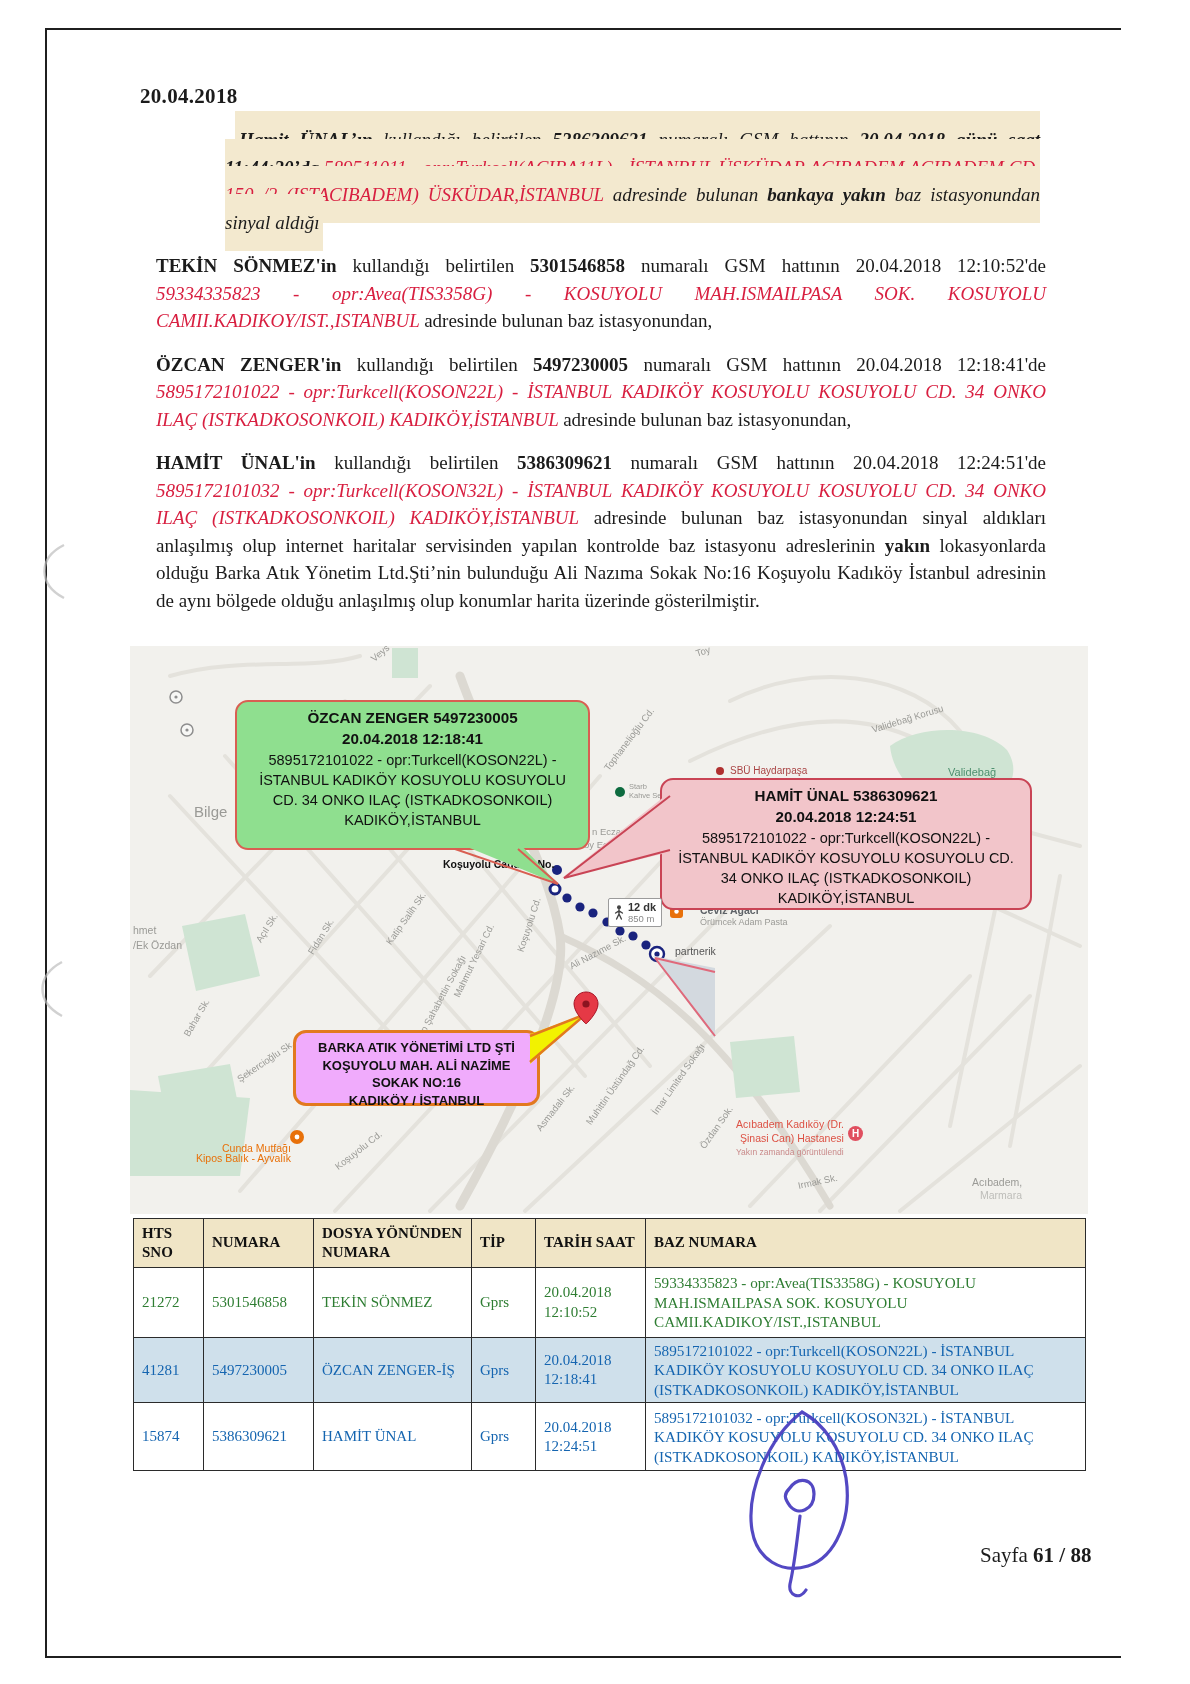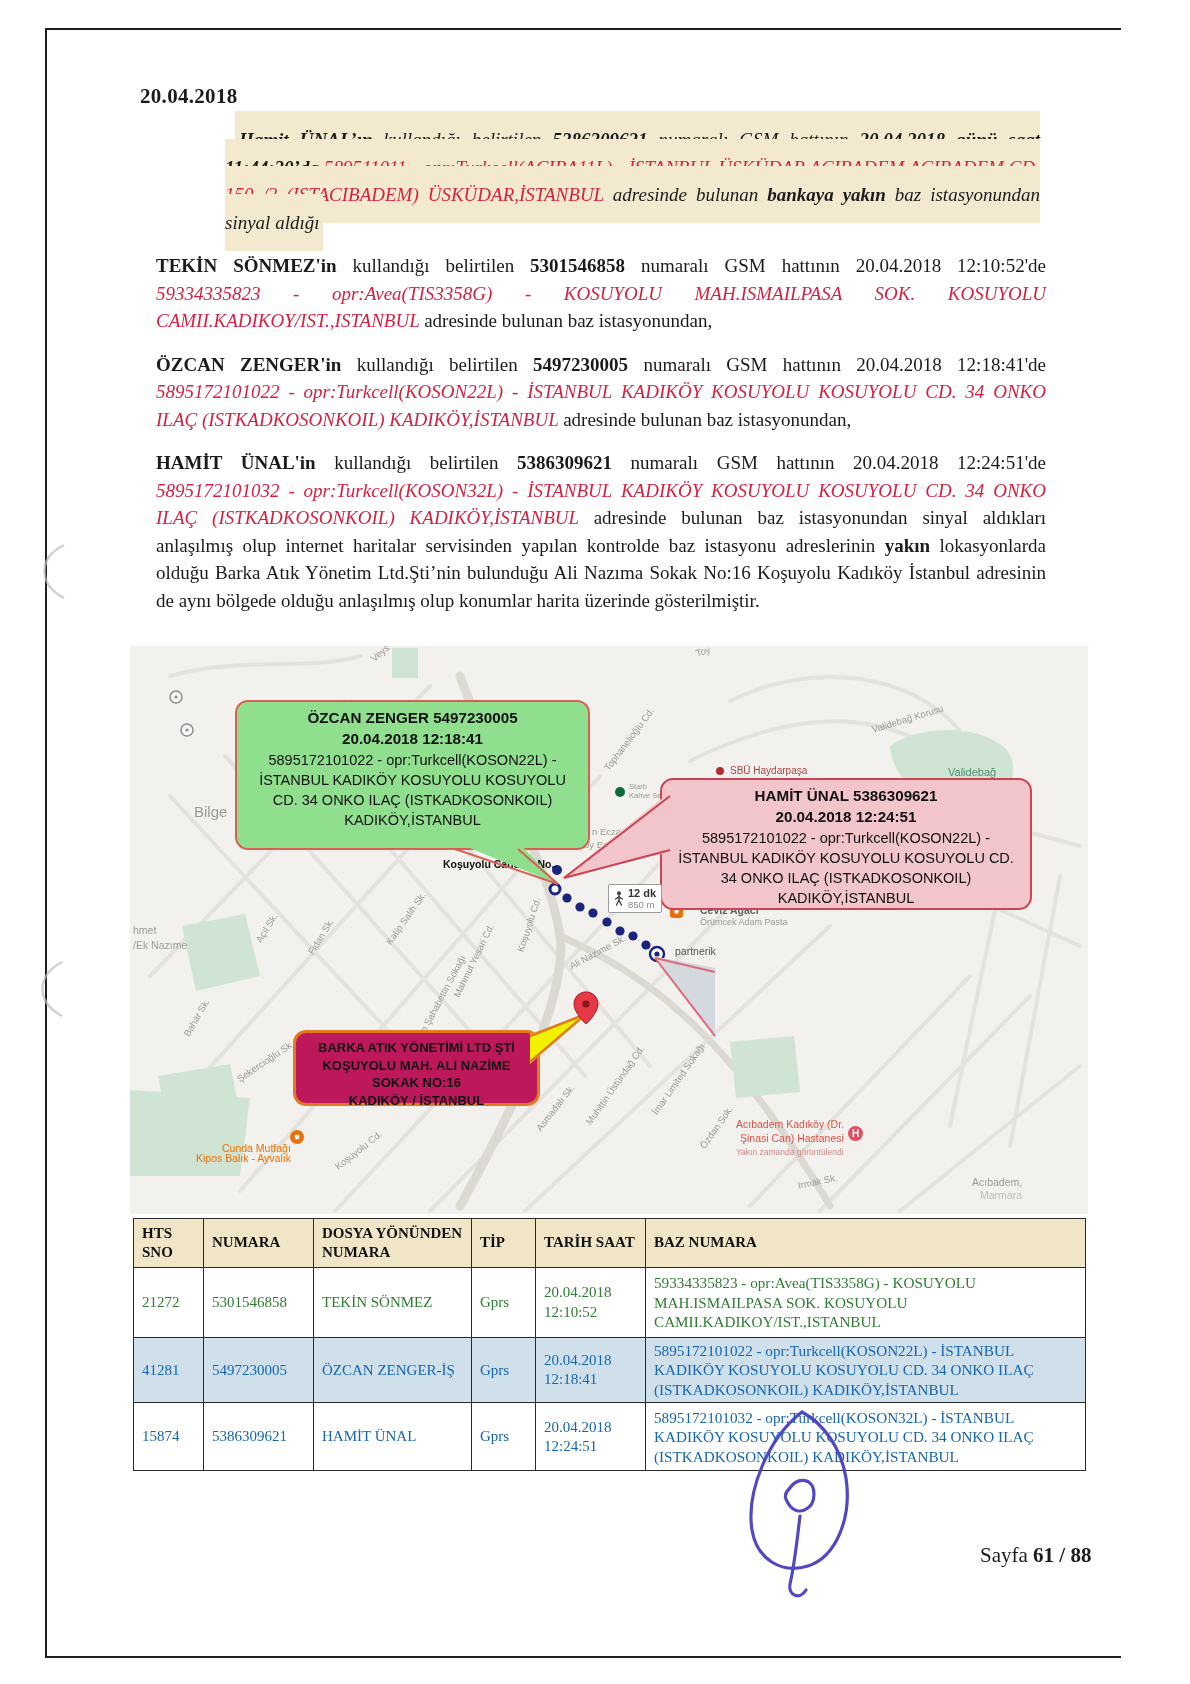--- a/index.html
+++ b/index.html
@@ -18,21 +18,21 @@
   .map{left:130px;top:646px;width:958px;height:568px;background:#f2f1ed;}
   .map svg.base{position:absolute;left:0;top:0;z-index:1;}
   .map svg.overlay{position:absolute;left:0;top:0;z-index:4;pointer-events:none;}
   .callout{position:absolute;z-index:3;border-radius:13px;box-sizing:border-box;
            font-family:"Liberation Sans",sans-serif;text-align:center;color:#111;
            font-size:14.5px;line-height:1.38;padding:6px 8px;}
   .callout .t{font-weight:bold;font-size:15.2px;}
   .co-green{background:#8fdf8f;border:2px solid #d95f52;}
   .co-pink{background:#f2c5ca;border:2px solid #c94455;}
   .co-gray{background:#d3d9df;border:2px solid #e0697b;}
-  .co-yellow{background:#be185d;border:3px solid #e2791f;font-weight:bold;font-size:13px;line-height:1.35;}
+  .co-yellow{background:#f0abfc;border:3px solid #e2791f;font-weight:bold;font-size:13px;line-height:1.35;}
   .map-label{position:absolute;z-index:2;font-family:"Liberation Sans",sans-serif;color:#9a9a96;
              font-size:9.5px;white-space:nowrap;transform-origin:left center;}
   .poi-orange{color:#e8710a;font-size:10.5px;}
   .poi-red{color:#dd5144;font-size:10.5px;}
   .poi-dark{color:#5f6368;font-size:10.5px;}
   .teal{color:#4d8f6e;font-size:11px;}
   .walk{position:absolute;z-index:5;background:#fff;border:1px solid #9b9b9b;border-radius:2px;
         font-family:"Liberation Sans",sans-serif;color:#333;padding:2px 5px;display:flex;align-items:center;gap:4px;}
   .walk .wd{font-weight:bold;font-size:11px;}
   .walk .wm{font-size:9.5px;color:#8a8a8a;}
@@ -150,21 +150,21 @@
     <div class="map-label" style="left:462px;top:180px">n Eczanesi</div>
     <div class="map-label" style="left:454px;top:193px">öy Eczanelerde</div>
     <div class="map-label" style="left:390px;top:300px;transform:rotate(-72deg)">Koşuyolu Cd.</div>
     <div class="map-label" style="left:326px;top:345px;transform:rotate(-64deg)">Mahmut Yesari Cd.</div>
     <div class="map-label" style="left:258px;top:292px;transform:rotate(-55deg)">Katip Salih Sk.</div>
     <div class="map-label" style="left:128px;top:290px;transform:rotate(-58deg)">Açıl Sk.</div>
     <div class="map-label" style="left:180px;top:302px;transform:rotate(-58deg)">Fidan Sk.</div>
     <div class="map-label" style="left:282px;top:400px;transform:rotate(-62deg)">Cenap Şahabettin Sokağı</div>
     <div class="map-label" style="left:56px;top:384px;transform:rotate(-60deg)">Bahar Sk.</div>
     <div class="map-label" style="left:3px;top:278px;font-size:10.5px">hmet</div>
-    <div class="map-label" style="left:3px;top:293px;font-size:10.5px">/Ek Nazıme</div>
+    <div class="map-label" style="left:3px;top:293px;font-size:10.5px">/Ek Özdan</div>
     <div class="map-label" style="left:64px;top:157px;font-size:15px">Bilge</div>
     <div class="map-label" style="left:108px;top:428px;transform:rotate(-34deg)">Şekercioğlu Sk.</div>
     <div class="map-label" style="left:206px;top:516px;transform:rotate(-38deg)">Koşuyolu Cd.</div>
     <div class="map-label" style="left:440px;top:315px;transform:rotate(-28deg)">Ali Nazıme Sk.</div>
     <div class="map-label" style="left:408px;top:478px;transform:rotate(-52deg)">Asmadalı Sk.</div>
     <div class="map-label" style="left:458px;top:472px;transform:rotate(-55deg)">Muhittin Üstündağ Cd.</div>
     <div class="map-label" style="left:524px;top:462px;transform:rotate(-55deg)">İmar Limited Sokağı</div>
     <div class="map-label" style="left:572px;top:496px;transform:rotate(-55deg)">Özdan Sok.</div>
     <div class="map-label" style="left:668px;top:534px;transform:rotate(-12deg)">Irmak Sk.</div>
     <div class="map-label" style="left:842px;top:530px;font-size:10.5px">Acıbadem,</div>
@@ -205,21 +205,21 @@
       <polygon points="585,322 585,392 523,310" fill="#d3d9df"></polygon>
       <path d="M585,326 L525,312 M525,312 L585,390" fill="none" stroke="#e0697b" stroke-width="2"></path>
       <polygon points="400,388 400,418 456,368" fill="#f2f200"></polygon>
       <path d="M400,390 L456,368 L400,416" fill="none" stroke="#e2791f" stroke-width="2.5"></path>
       <g>
         <path d="M456,346 c-7,0 -12,5.5 -12,12 c0,9 12,20 12,20 c0,0 12,-11 12,-20 c0,-6.5 -5,-12 -12,-12 z" fill="#e53946" stroke="#a81526" stroke-width="1"></path>
         <circle cx="456" cy="358" r="3.6" fill="#8c1420"></circle>
       </g>
     </svg>
 
-    <div class="walk" style="left:478px;top:238px">
+    <div class="walk" style="left:478px;top:252px">
       <svg width="10" height="16" viewBox="0 0 10 16">
         <circle cx="5" cy="2.3" r="2" fill="#444"></circle>
         <path d="M5,4.5 L5,9 M5,5.8 L1.6,8 M5,5.8 L8.4,8 M5,9 L2.6,14 M5,9 L7.4,14" stroke="#444" stroke-width="1.4" fill="none" stroke-linecap="round"></path>
       </svg>
       <div>
         <div class="wd">12 dk</div>
         <div class="wm">850 m</div>
       </div>
     </div>
   </div>

